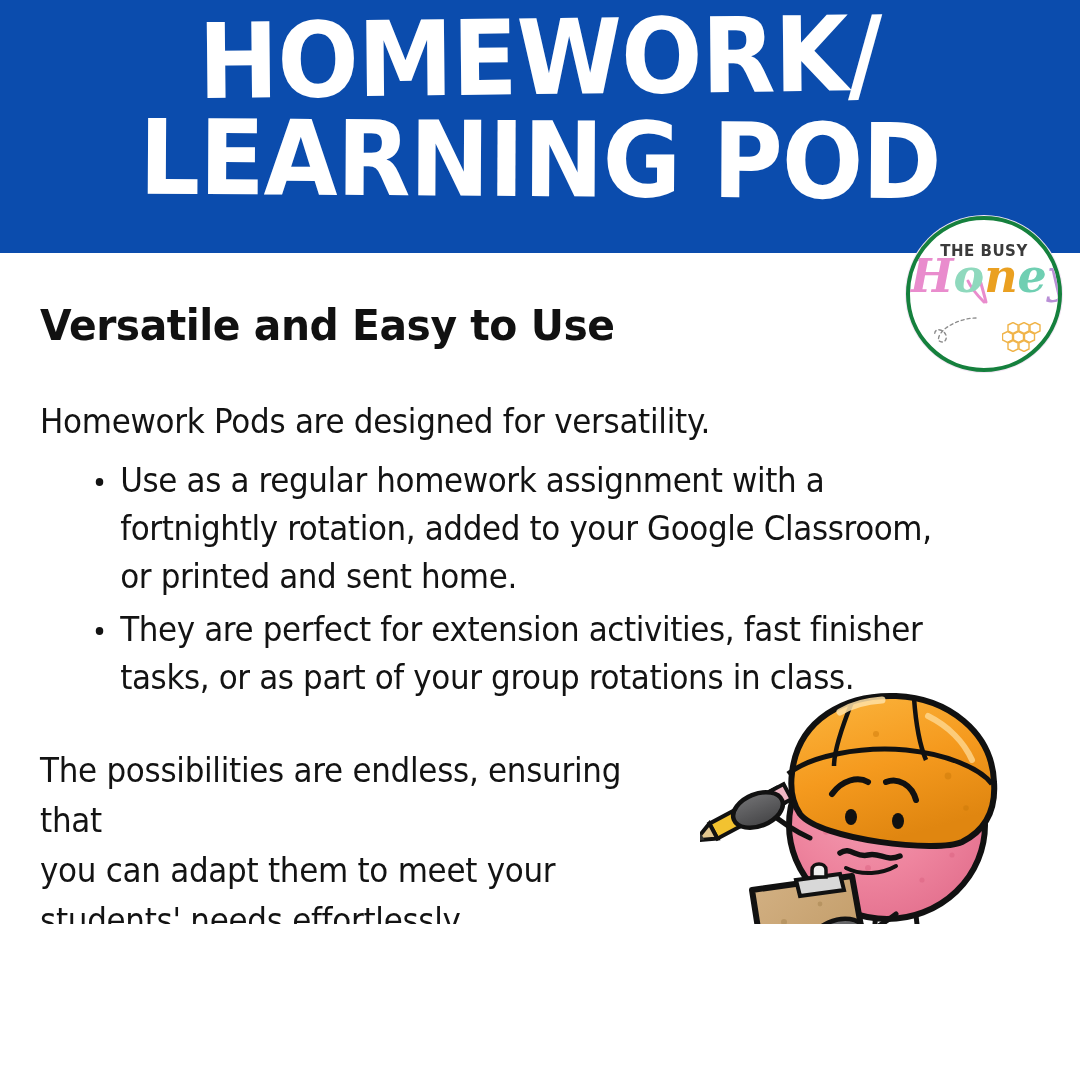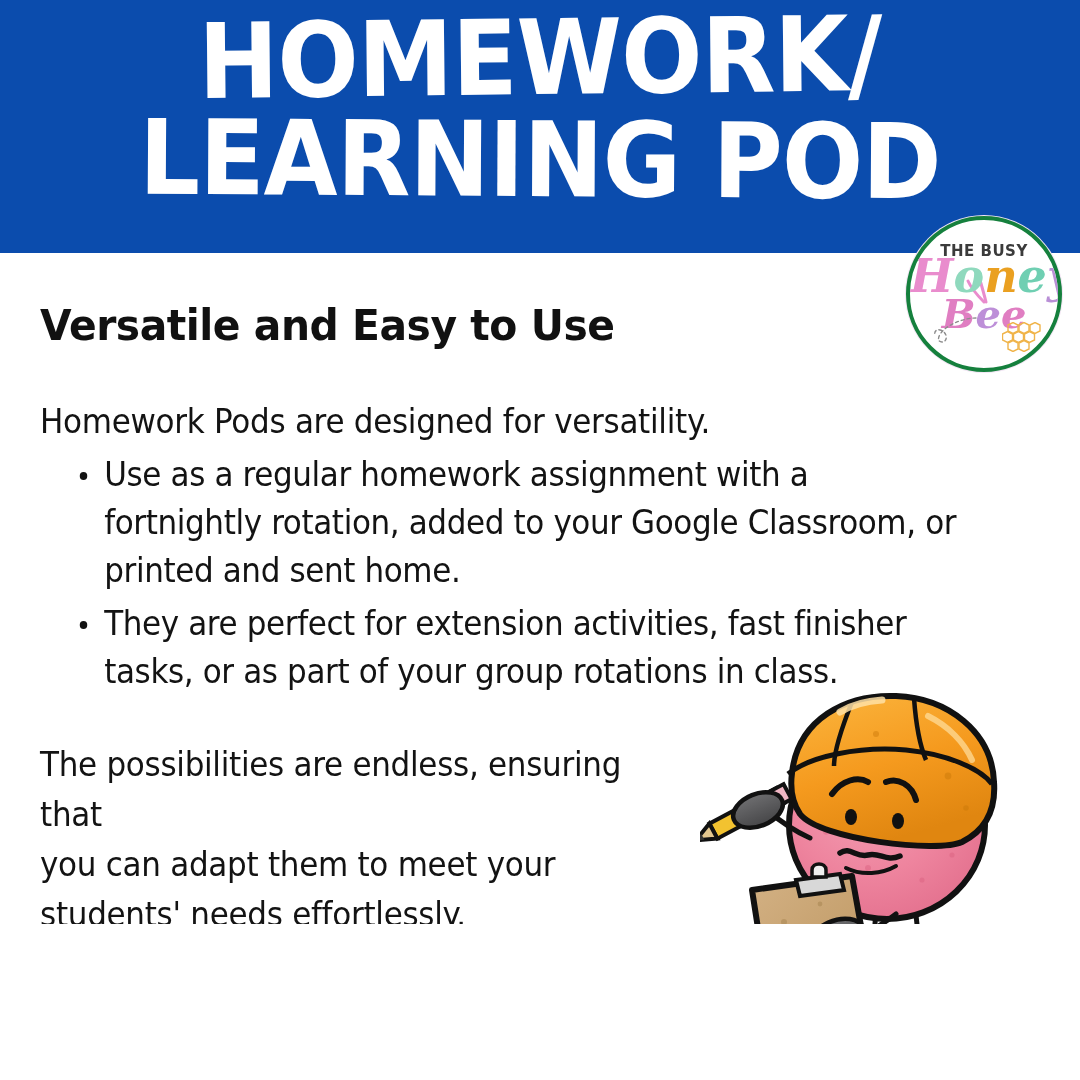--- a/index.html
+++ b/index.html
@@ -160,21 +160,21 @@
     font-size: 33px;
     color: #131313;
     margin: 0 0 10px 0;
     letter-spacing: -0.3px;
     transform: scaleX(0.94);
     transform-origin: 0 50%;
   }
 
   ul.bullets {
     list-style: none;
-    margin: 0;
+    margin: 16px;
     padding: 0 0 0 36px;
   }
   ul.bullets li {
     position: relative;
     font-family: "DejaVu Sans", sans-serif;
     font-weight: 400;
     font-size: 33px;
     color: #131313;
     line-height: 1.46;
     letter-spacing: -0.4px;
@@ -260,23 +260,20 @@
 
       <svg class="logo-antennae" viewBox="0 0 42 26">
         <path d="M20 24 C14 18, 8 12, 4 3" stroke="#e98ccd" stroke-width="3" fill="none" stroke-linecap="round"></path>
         <path d="M22 24 C20 16, 18 9, 16 2" stroke="#e98ccd" stroke-width="3" fill="none" stroke-linecap="round"></path>
       </svg>
 
       <div class="logo-honey">
         <span class="lh1">H</span><span class="lh2">o</span><span class="lh3">n</span><span class="lh4">e</span><span class="lh5">y</span>
       </div>
 
-      <div class="logo-bee">
-        <span class="lb1">B</span><span class="lb2">e</span><span class="lb3">e</span>
-      </div>
 
       <svg class="logo-swirl" viewBox="0 0 46 28">
         <path d="M44 2 C34 2, 22 6, 14 12 C6 18, 4 26, 10 26 C16 26, 16 16, 8 14 C4 13, 2 16, 3 19" stroke="#8d8d8d" stroke-width="1.4" fill="none" stroke-linecap="round" stroke-dasharray="3 3"></path>
       </svg>
 
       <svg class="logo-comb" viewBox="0 0 40 30">
         <g fill="none" stroke="#f0b44a" stroke-width="1.4">
           <polygon points="6,3 11,0.5 16,3 16,9 11,11.5 6,9"></polygon>
           <polygon points="17,3 22,0.5 27,3 27,9 22,11.5 17,9"></polygon>
           <polygon points="28,3 33,0.5 38,3 38,9 33,11.5 28,9"></polygon>

